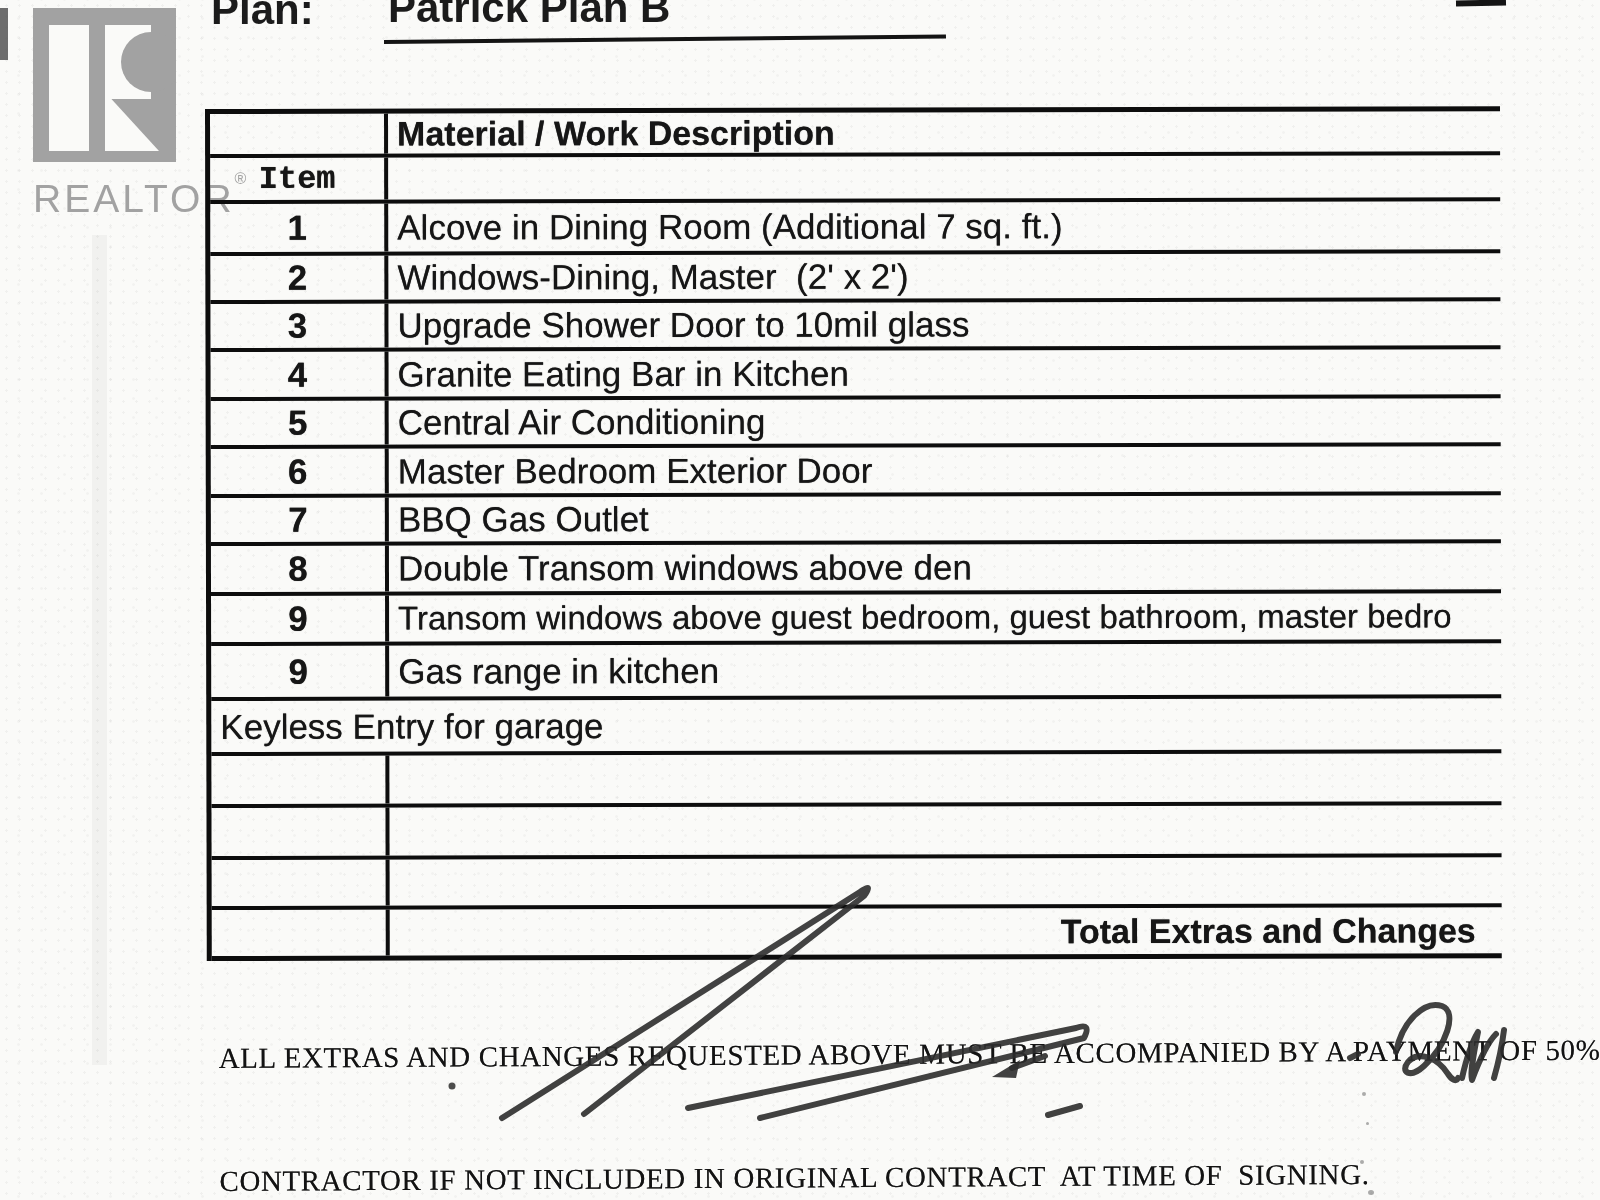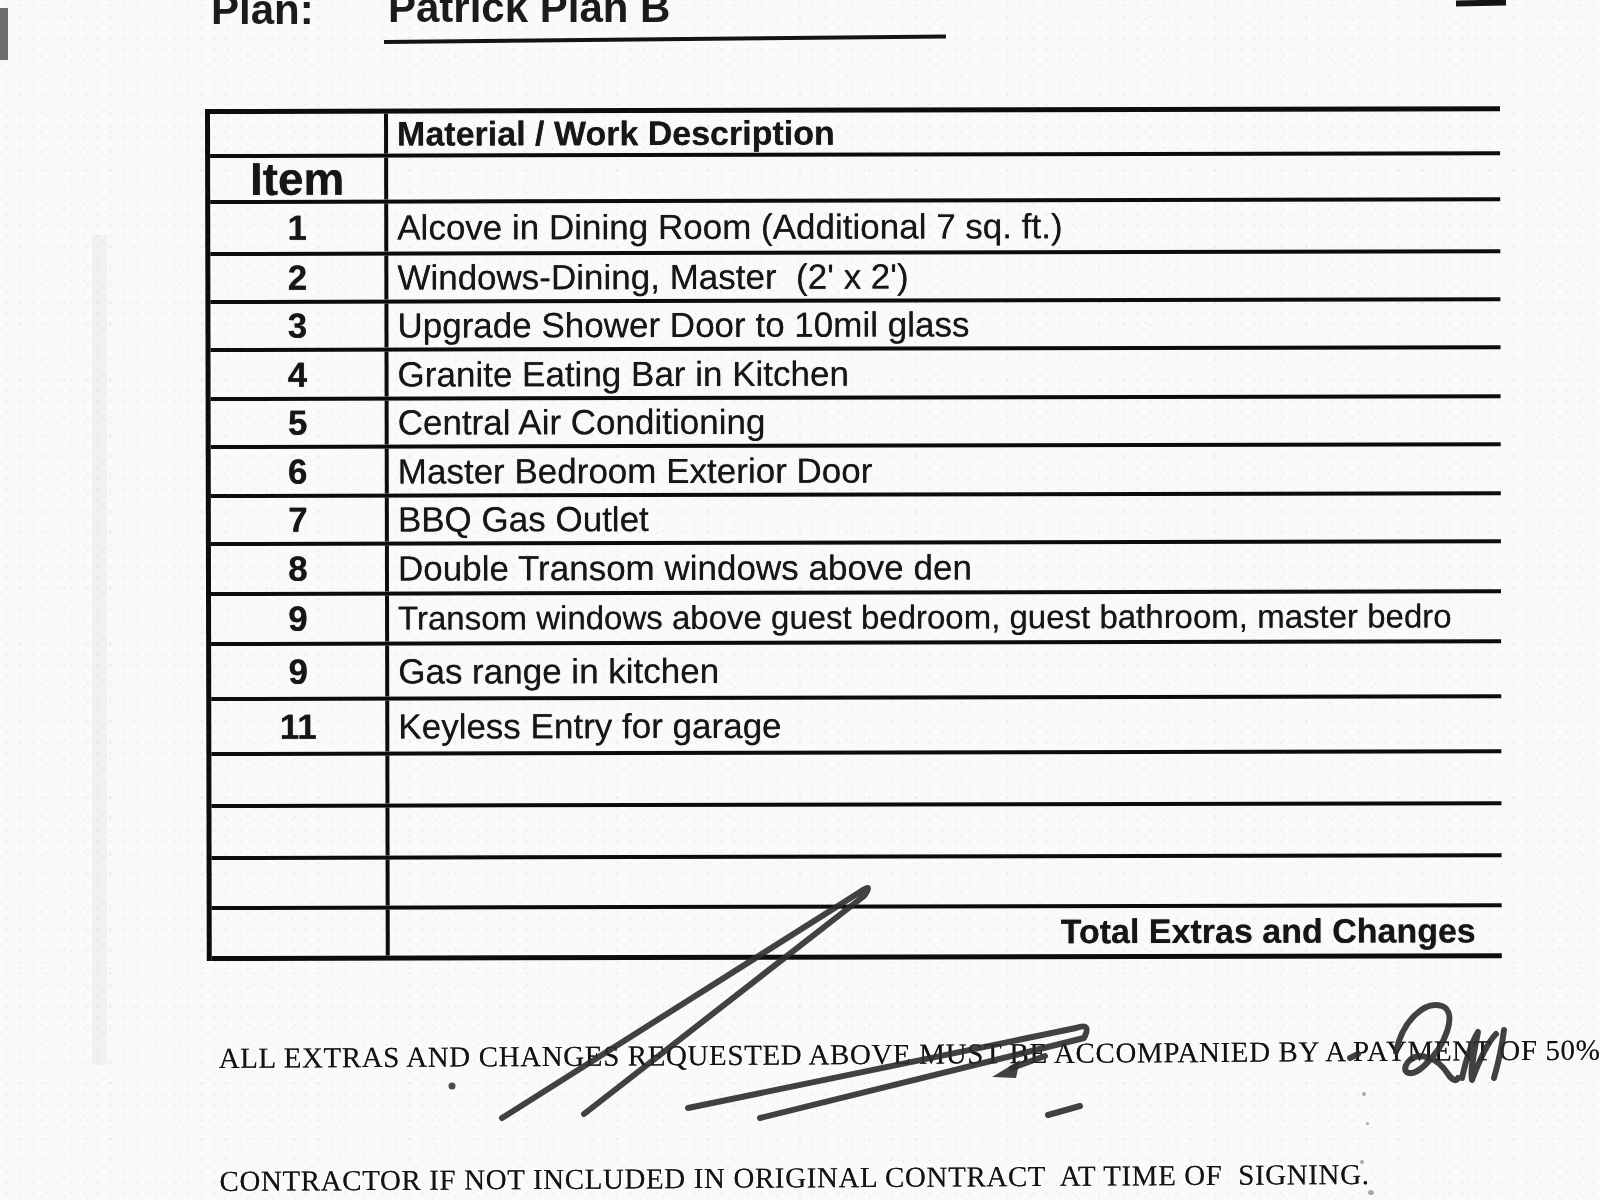--- a/index.html
+++ b/index.html
@@ -46,21 +46,21 @@
   }
   .trow{ display:flex; border-bottom:4px solid #0d0d0d; align-items:center;}
   .cell{ height:100%; display:flex; align-items:center; overflow:hidden;}
   .cell.item{
     width:178px; flex:0 0 178px; border-right:4px solid #0d0d0d;
     justify-content:center; font-weight:700; font-size:35px;
   }
   .cell.desc{ flex:1; padding-left:9px; font-size:35px; white-space:pre;}
   .cell.desc.hdr{ font-weight:700; font-size:34px;}
   .cell.desc.total{ justify-content:flex-end; padding-right:26px; font-weight:700; font-size:34px;}
-  .cell.item.hdr{ font-size:46px;}
+  .cell.item.hdr{ font-size:32px;font-family:Liberation Mono, monospace;}
 
   
   .footer{
     position:absolute; left:218px; top:956px;
     font-family:"Liberation Serif", serif; font-size:29px; letter-spacing:.6px;
     color:#131313; line-height:41px; white-space:pre;
     transform:rotate(-0.35deg); transform-origin:left top;
     text-shadow:0 0 .5px rgba(0,0,0,.6);
   }
 
@@ -73,20 +73,30 @@
 <div class="page">
 
   <div class="edge-strip"></div>
   <div class="topright-mark"></div>
   <div class="gray-band"></div>
   <div class="speck" style="left:1362px;top:1092px;width:4px;height:4px;"></div>
   <div class="speck" style="left:1366px;top:1122px;width:3px;height:3px;"></div>
   <div class="speck" style="left:1360px;top:1160px;width:4px;height:4px;"></div>
   <div class="speck" style="left:1368px;top:1190px;width:6px;height:5px;"></div>
 
+  <div class="logo">
+    <svg width="143" height="154" viewBox="0 0 143 154">
+      <rect x="0" y="0" width="143" height="154" fill="#a2a2a2"></rect>
+      <rect x="16" y="17" width="40" height="126" fill="#fafaf8"></rect>
+      <rect x="72" y="17" width="46" height="74" fill="#fafaf8"></rect>
+      <circle cx="118" cy="54" r="30" fill="#a2a2a2"></circle>
+      <polygon points="72,84 126,143 72,143" fill="#fafaf8"></polygon>
+    </svg>
+    <div class="logo-word"><span>REALTOR</span><sup>®</sup></div>
+  </div>
 
   <div class="plan-label">Plan:</div>
   <div class="plan-value">Patrick Plan B</div>
   <div class="plan-underline"></div>
 
   <div class="doc-table">
     <div class="trow" style="height:44px">
       <div class="cell item"></div>
       <div class="cell desc hdr">Material / Work Description</div>
     </div>
@@ -129,21 +139,20 @@
     </div>
     <div class="trow" style="height:50px">
       <div class="cell item">9</div>
       <div class="cell desc" style="font-size:33px">Transom windows above guest bedroom, guest bathroom, master bedro</div>
     </div>
     <div class="trow" style="height:55px">
       <div class="cell item">9</div>
       <div class="cell desc">Gas range in kitchen</div>
     </div>
     <div class="trow" style="height:55px">
-      <div class="cell item">11</div>
       <div class="cell desc">Keyless Entry for garage</div>
     </div>
     <div class="trow" style="height:52px">
       <div class="cell item"></div>
       <div class="cell desc"></div>
     </div>
     <div class="trow" style="height:52px">
       <div class="cell item"></div>
       <div class="cell desc"></div>
     </div>

